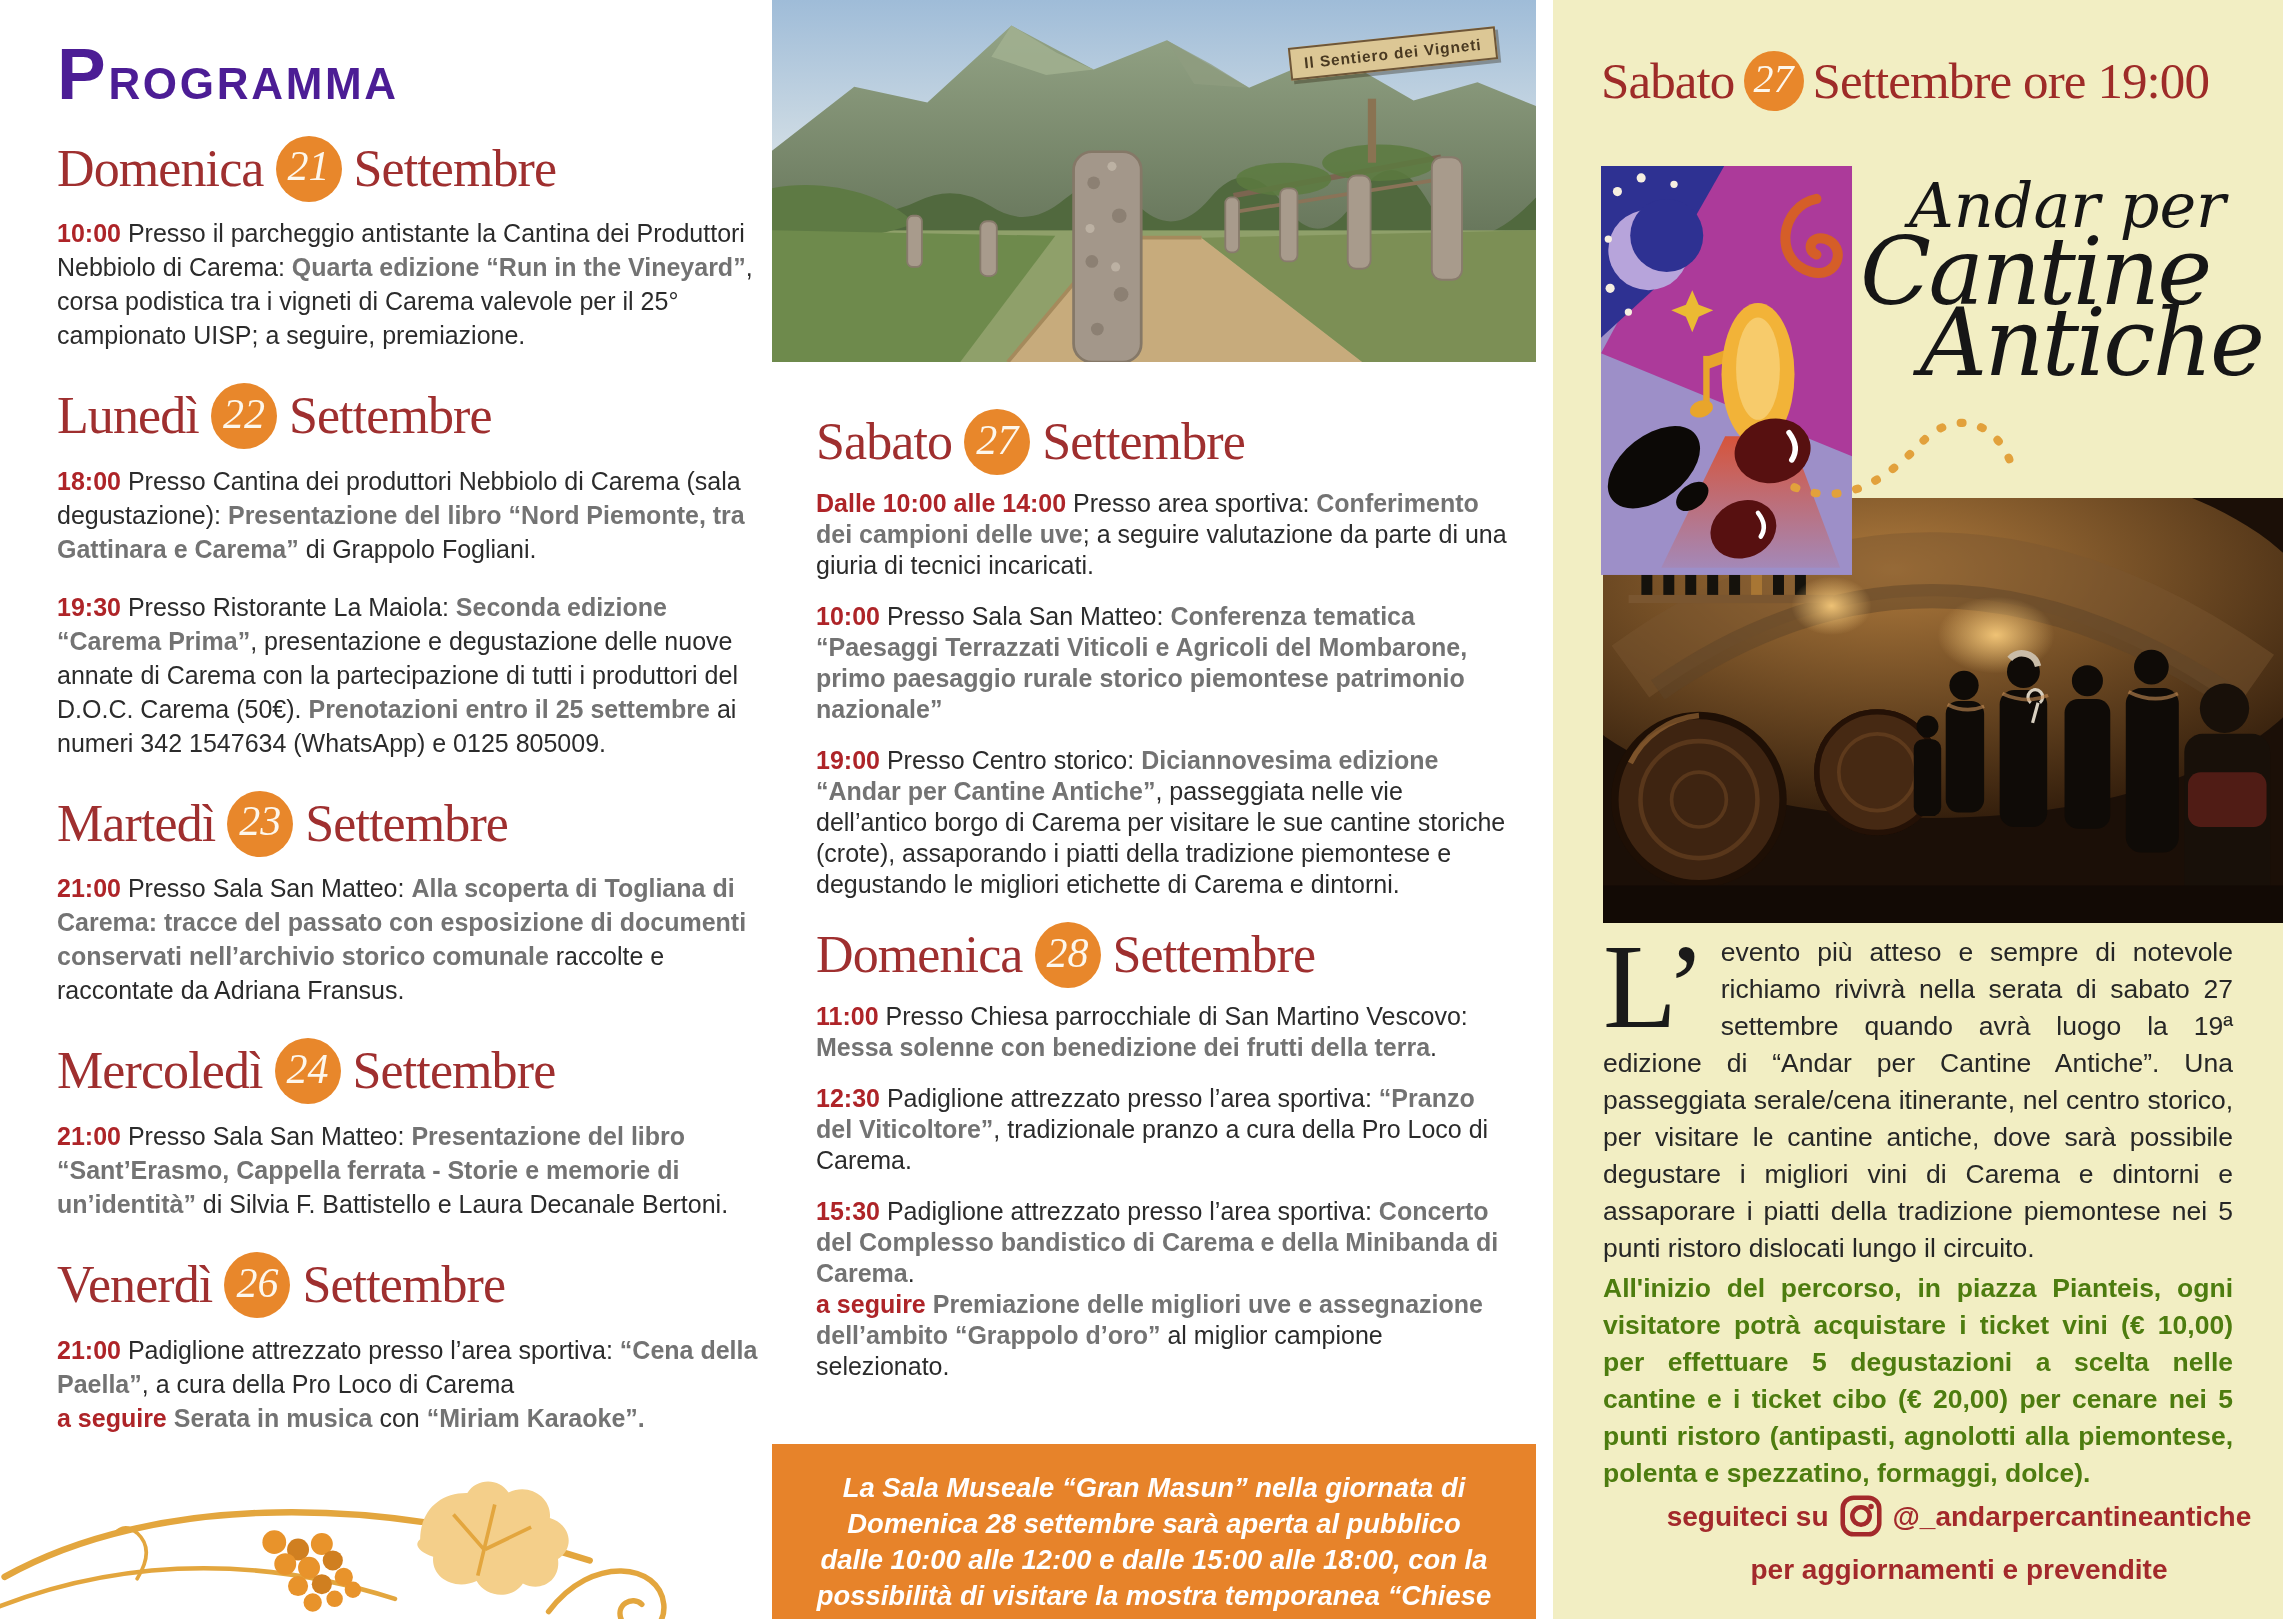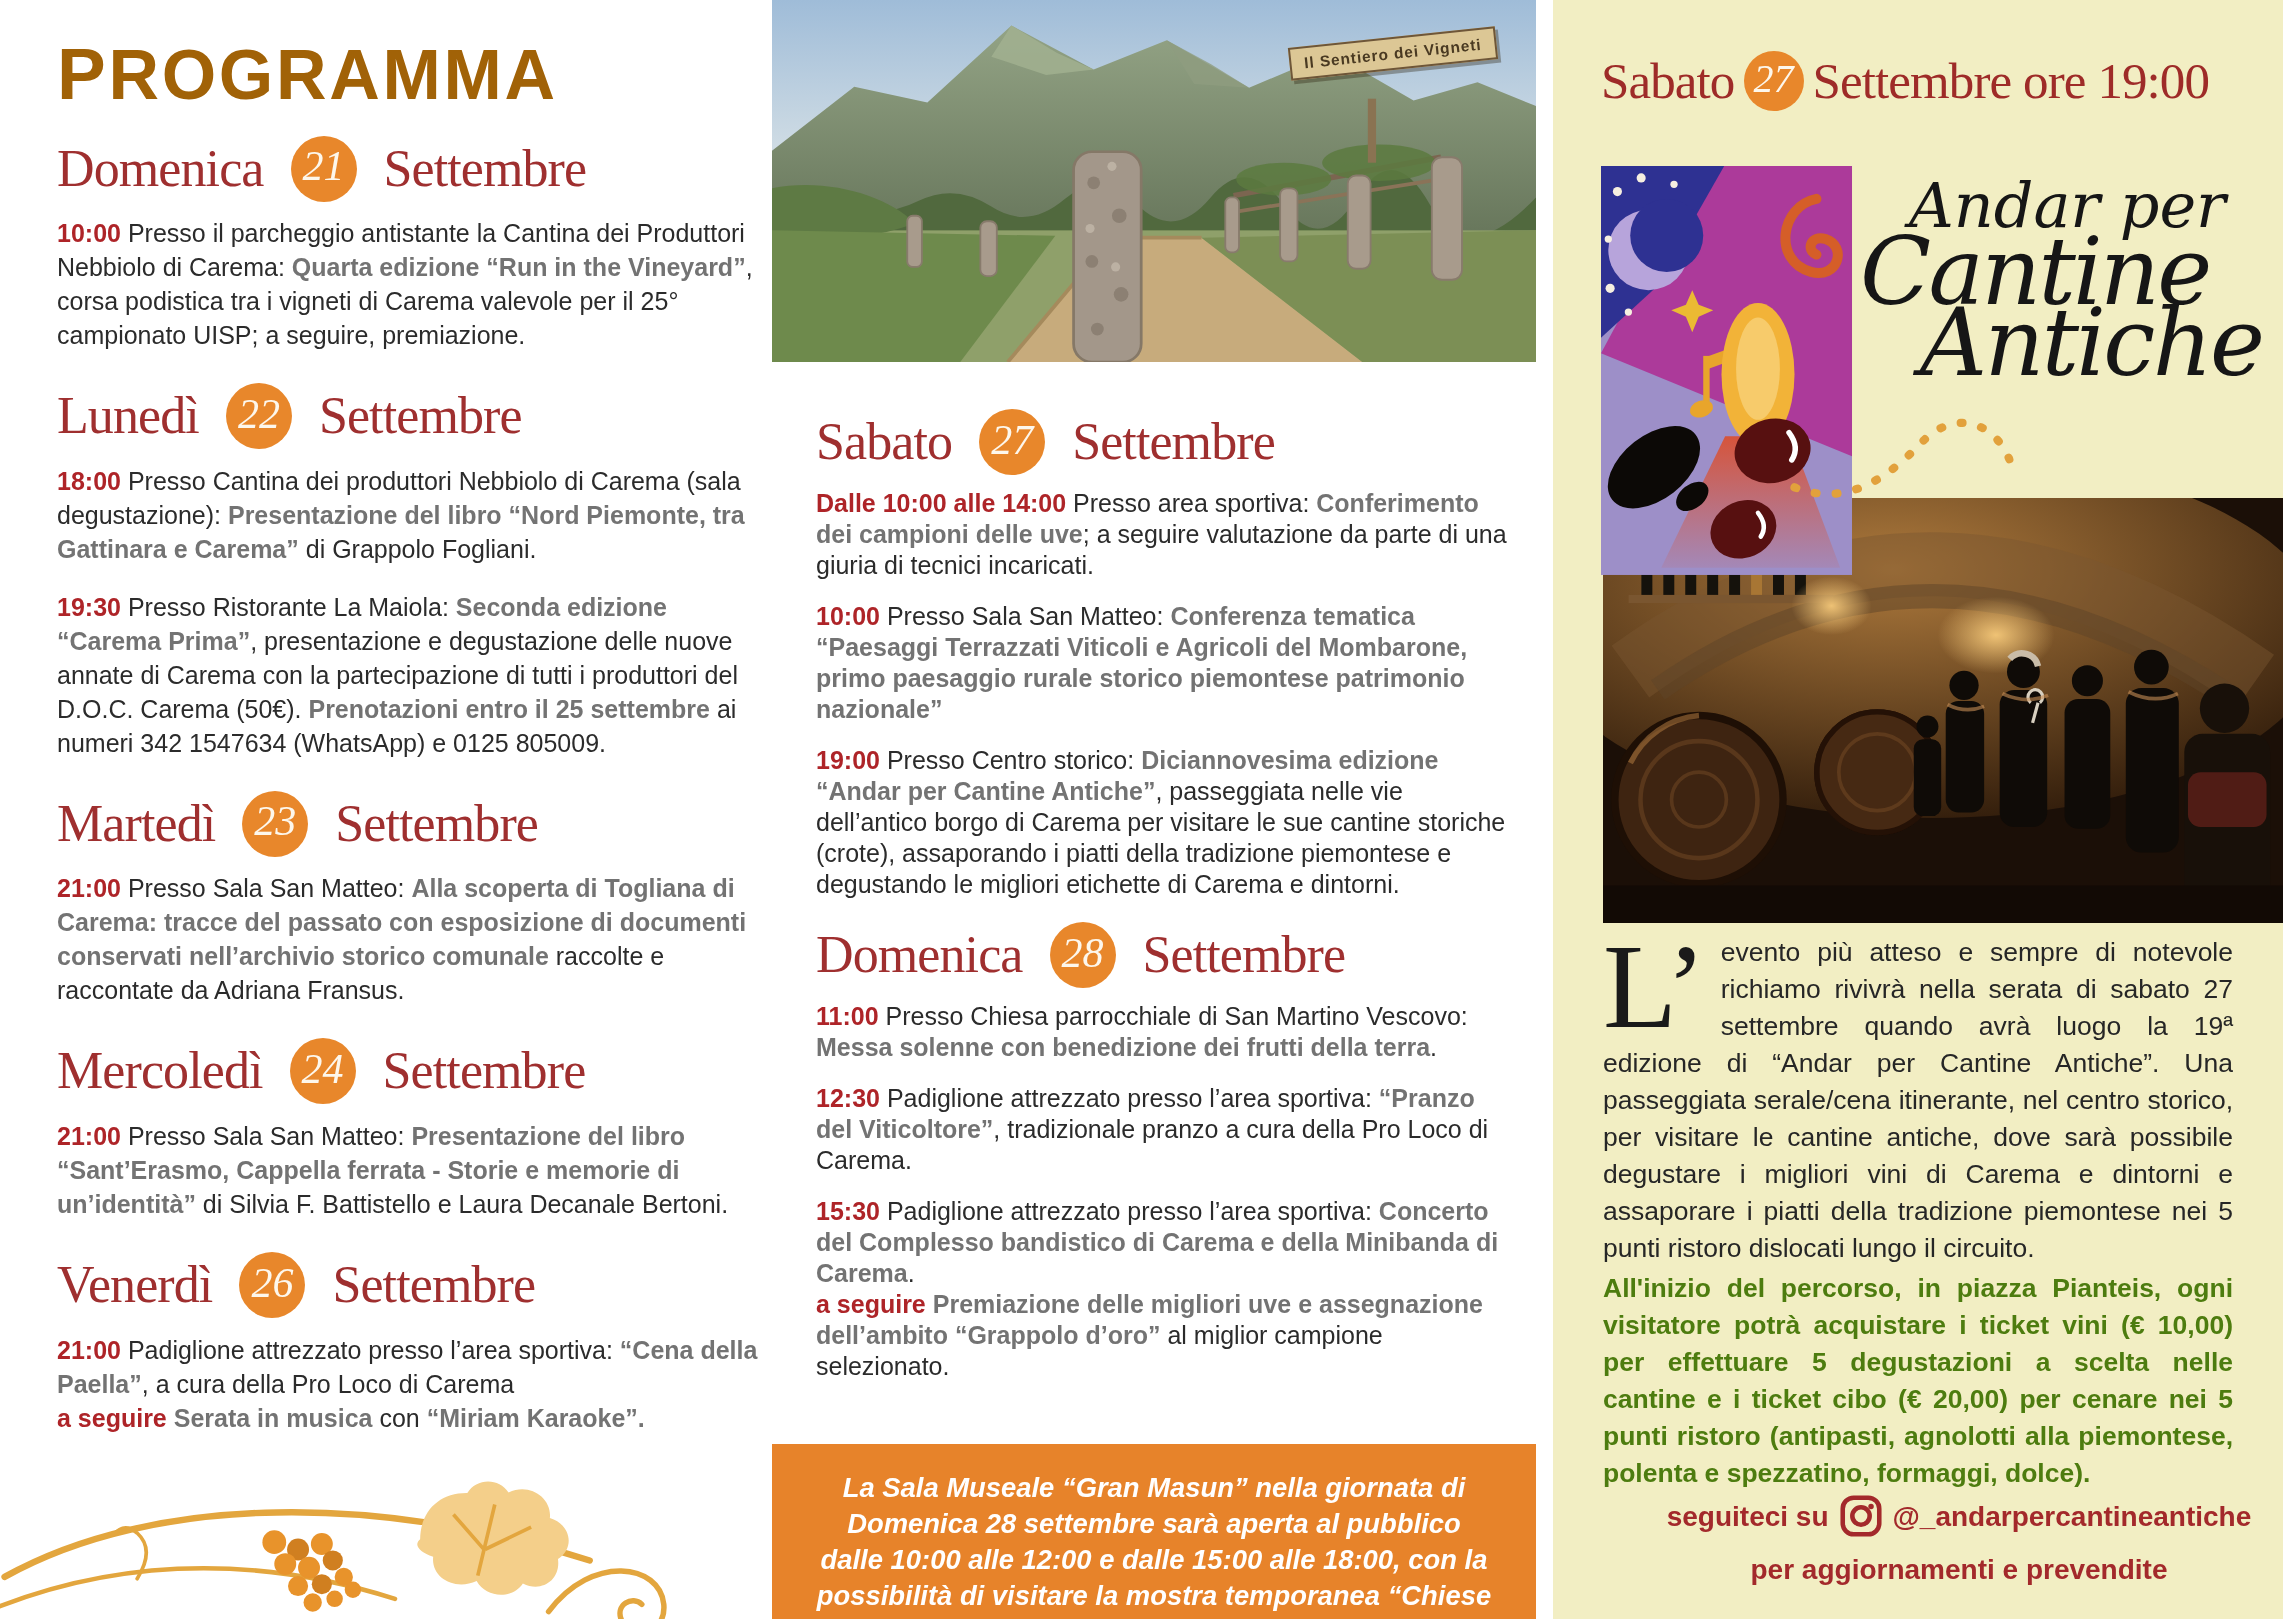--- a/index.html
+++ b/index.html
@@ -1,27 +1,27 @@
 <!DOCTYPE html>
 <html style="font-size:14.6px"><head>
 <meta charset="utf-8">
 <style>
   html,body{margin:0;padding:0;background:#ffffff;}
   .page{position:relative;width:2283px;height:1619px;background:#ffffff;overflow:hidden;
         font-family:"Liberation Sans",sans-serif;color:#2b2b2b;}
 
   
   .left-col{position:absolute;left:57px;top:37px;width:705px;z-index:2;}
-  .brochure-title{font-weight:700;font-size:70px;line-height:1;color:#a16207;
+  .brochure-title{font-weight:700;font-size:44px;line-height:1;color:#4c1d95;
                   text-transform:uppercase;letter-spacing:2.7px;margin:0 0 5.5px 0;}
   .brochure-title::first-letter{font-size:73px;}
 
   .day{margin-top:31px;}
   #left-days .day:first-child{margin-top:25.6px;}
-  .day-heading{display:flex;align-items:center;gap:27px;
+  .day-heading{display:flex;align-items:center;gap:12px;
                font-family:"Liberation Serif",serif;font-size:52px;line-height:1;
                color:#9F2F2F;letter-spacing:-0.9px;white-space:nowrap;}
   .day-circle{flex:0 0 auto;width:66px;height:66px;border-radius:50%;background:#E8872B;
               color:#FDF7EC;display:flex;align-items:center;justify-content:center;
               font-family:"Liberation Serif",serif;font-style:italic;font-size:42px;
               padding-bottom:4.6px;box-sizing:border-box;letter-spacing:0;}
   .event{margin:14.6px 0 24px 0;font-size:25px;line-height:34px;color:#2b2b2b;}
   .run-n{font-weight:400;text-align:right;}
   .run-b{font-weight:700;color:#737373;}
   .run-time,.run-rb{font-weight:800;color:#AE2428;}

